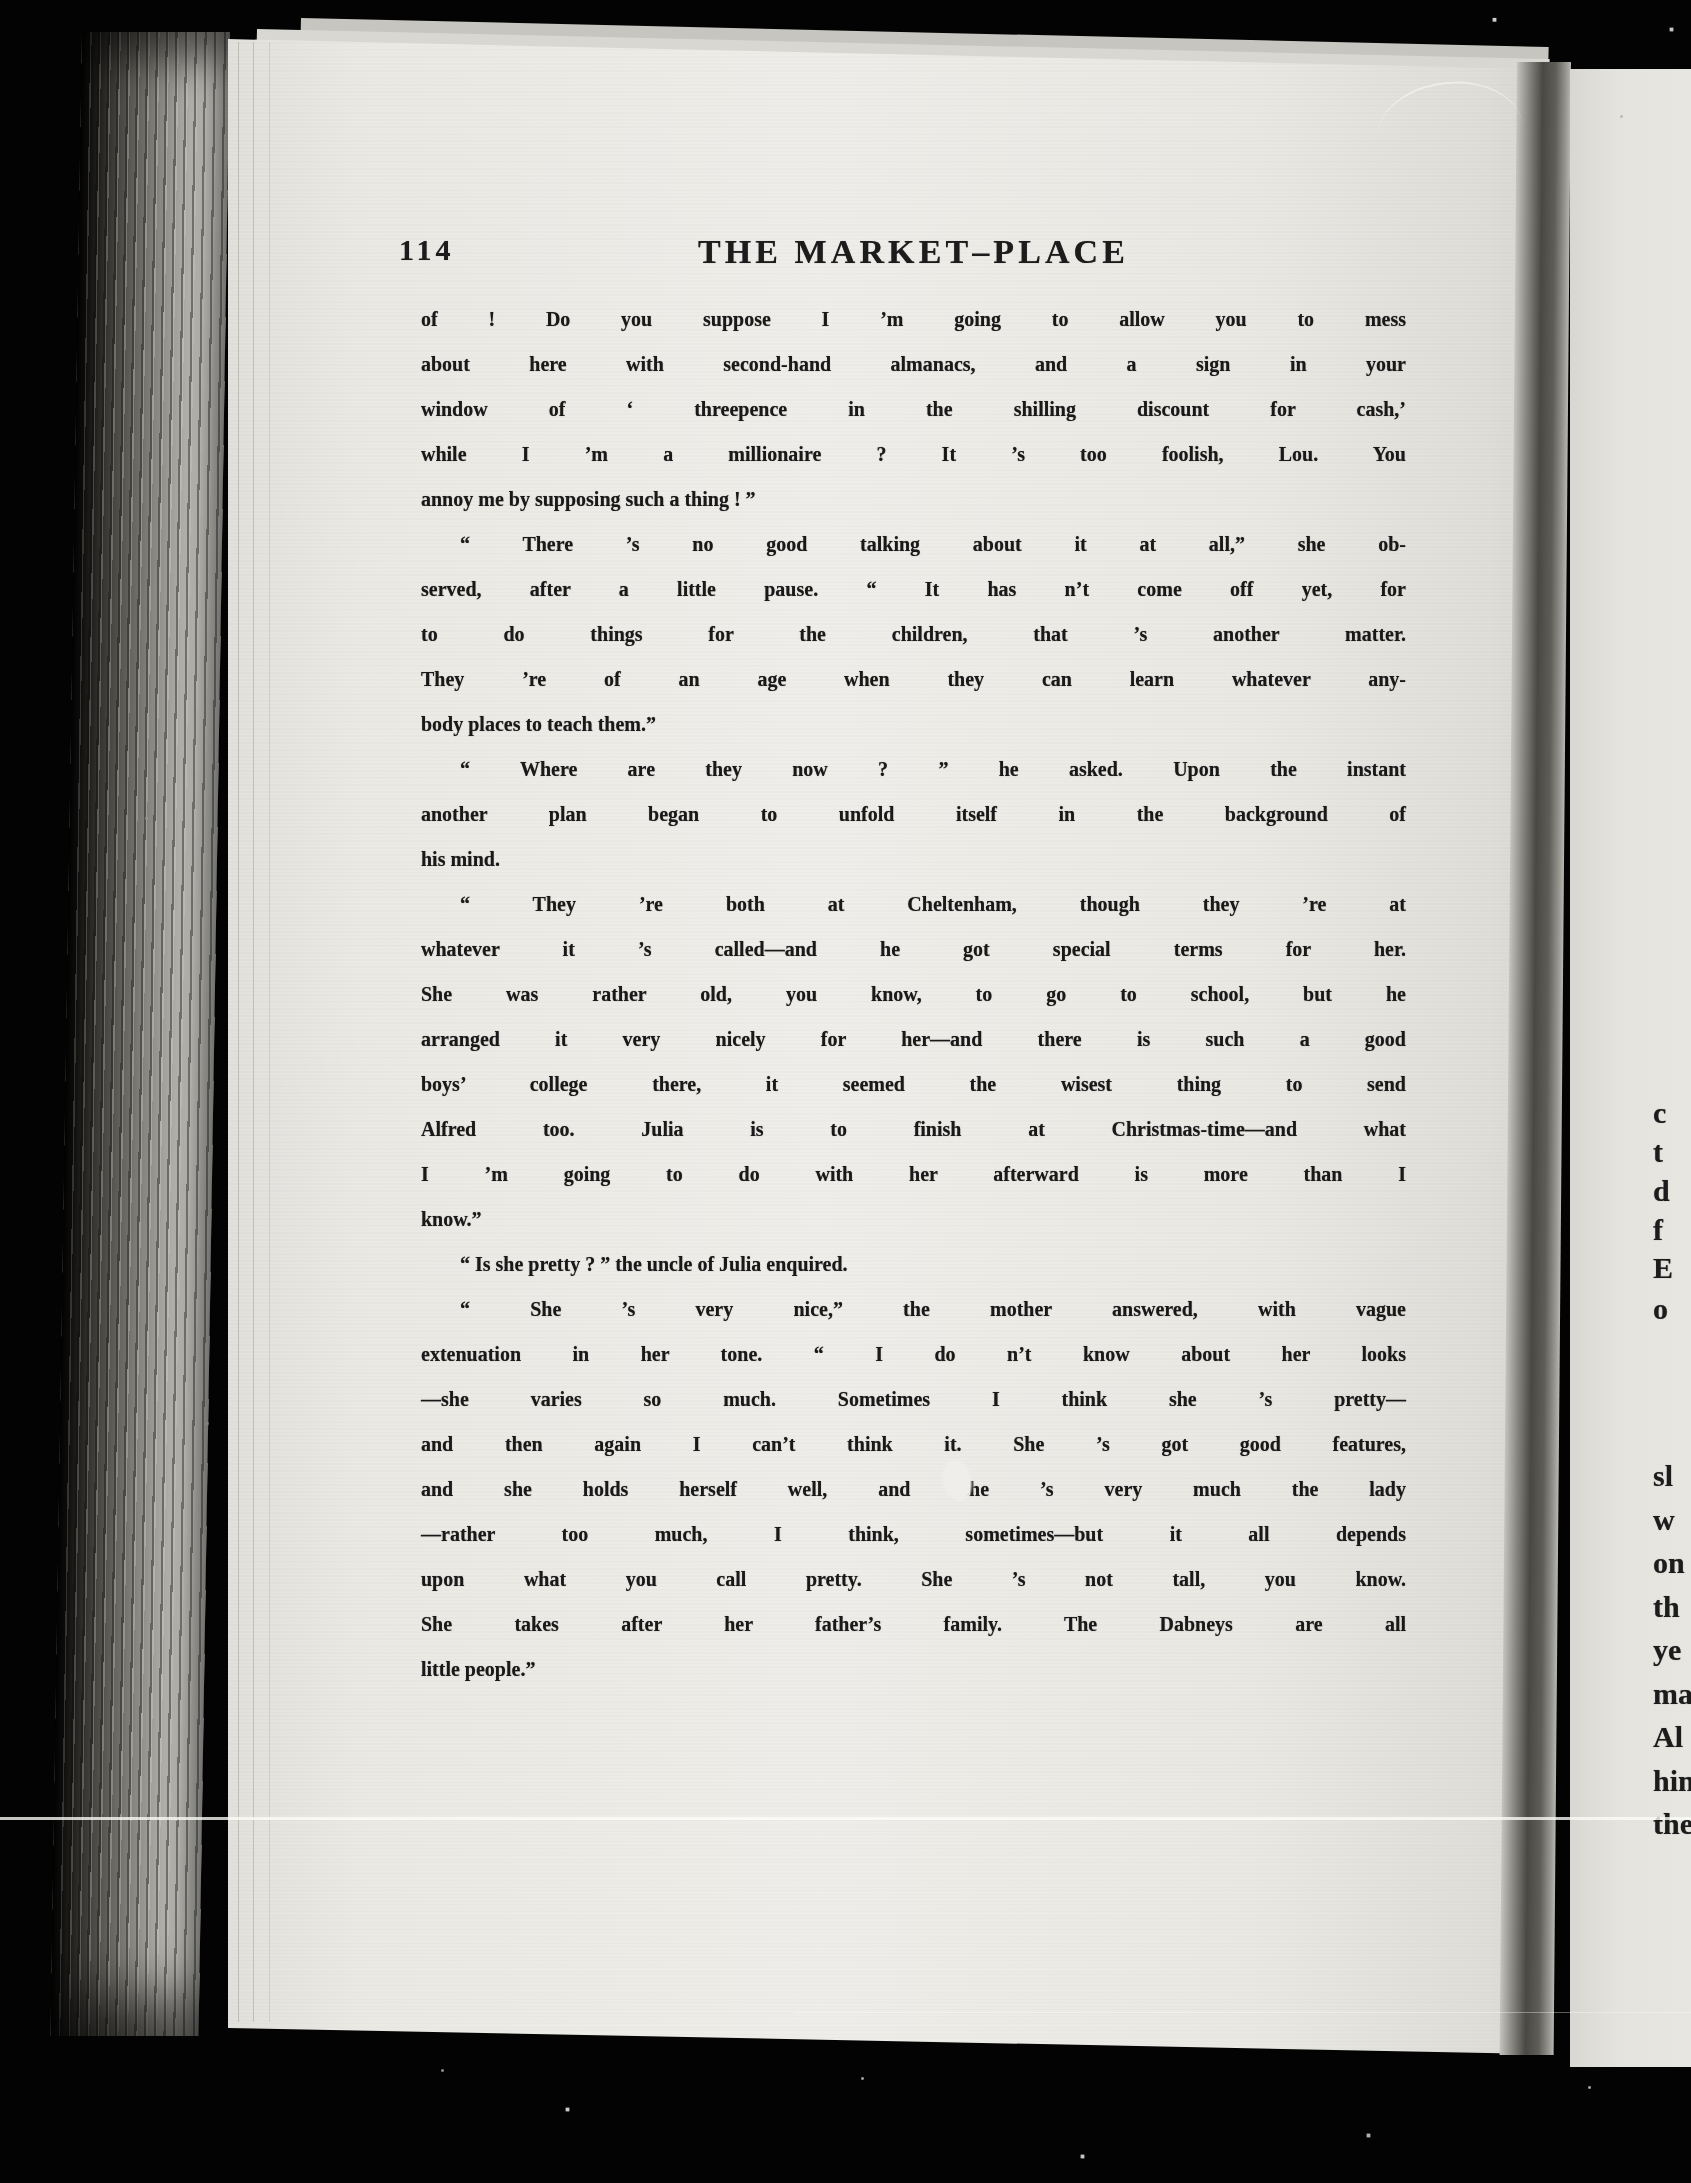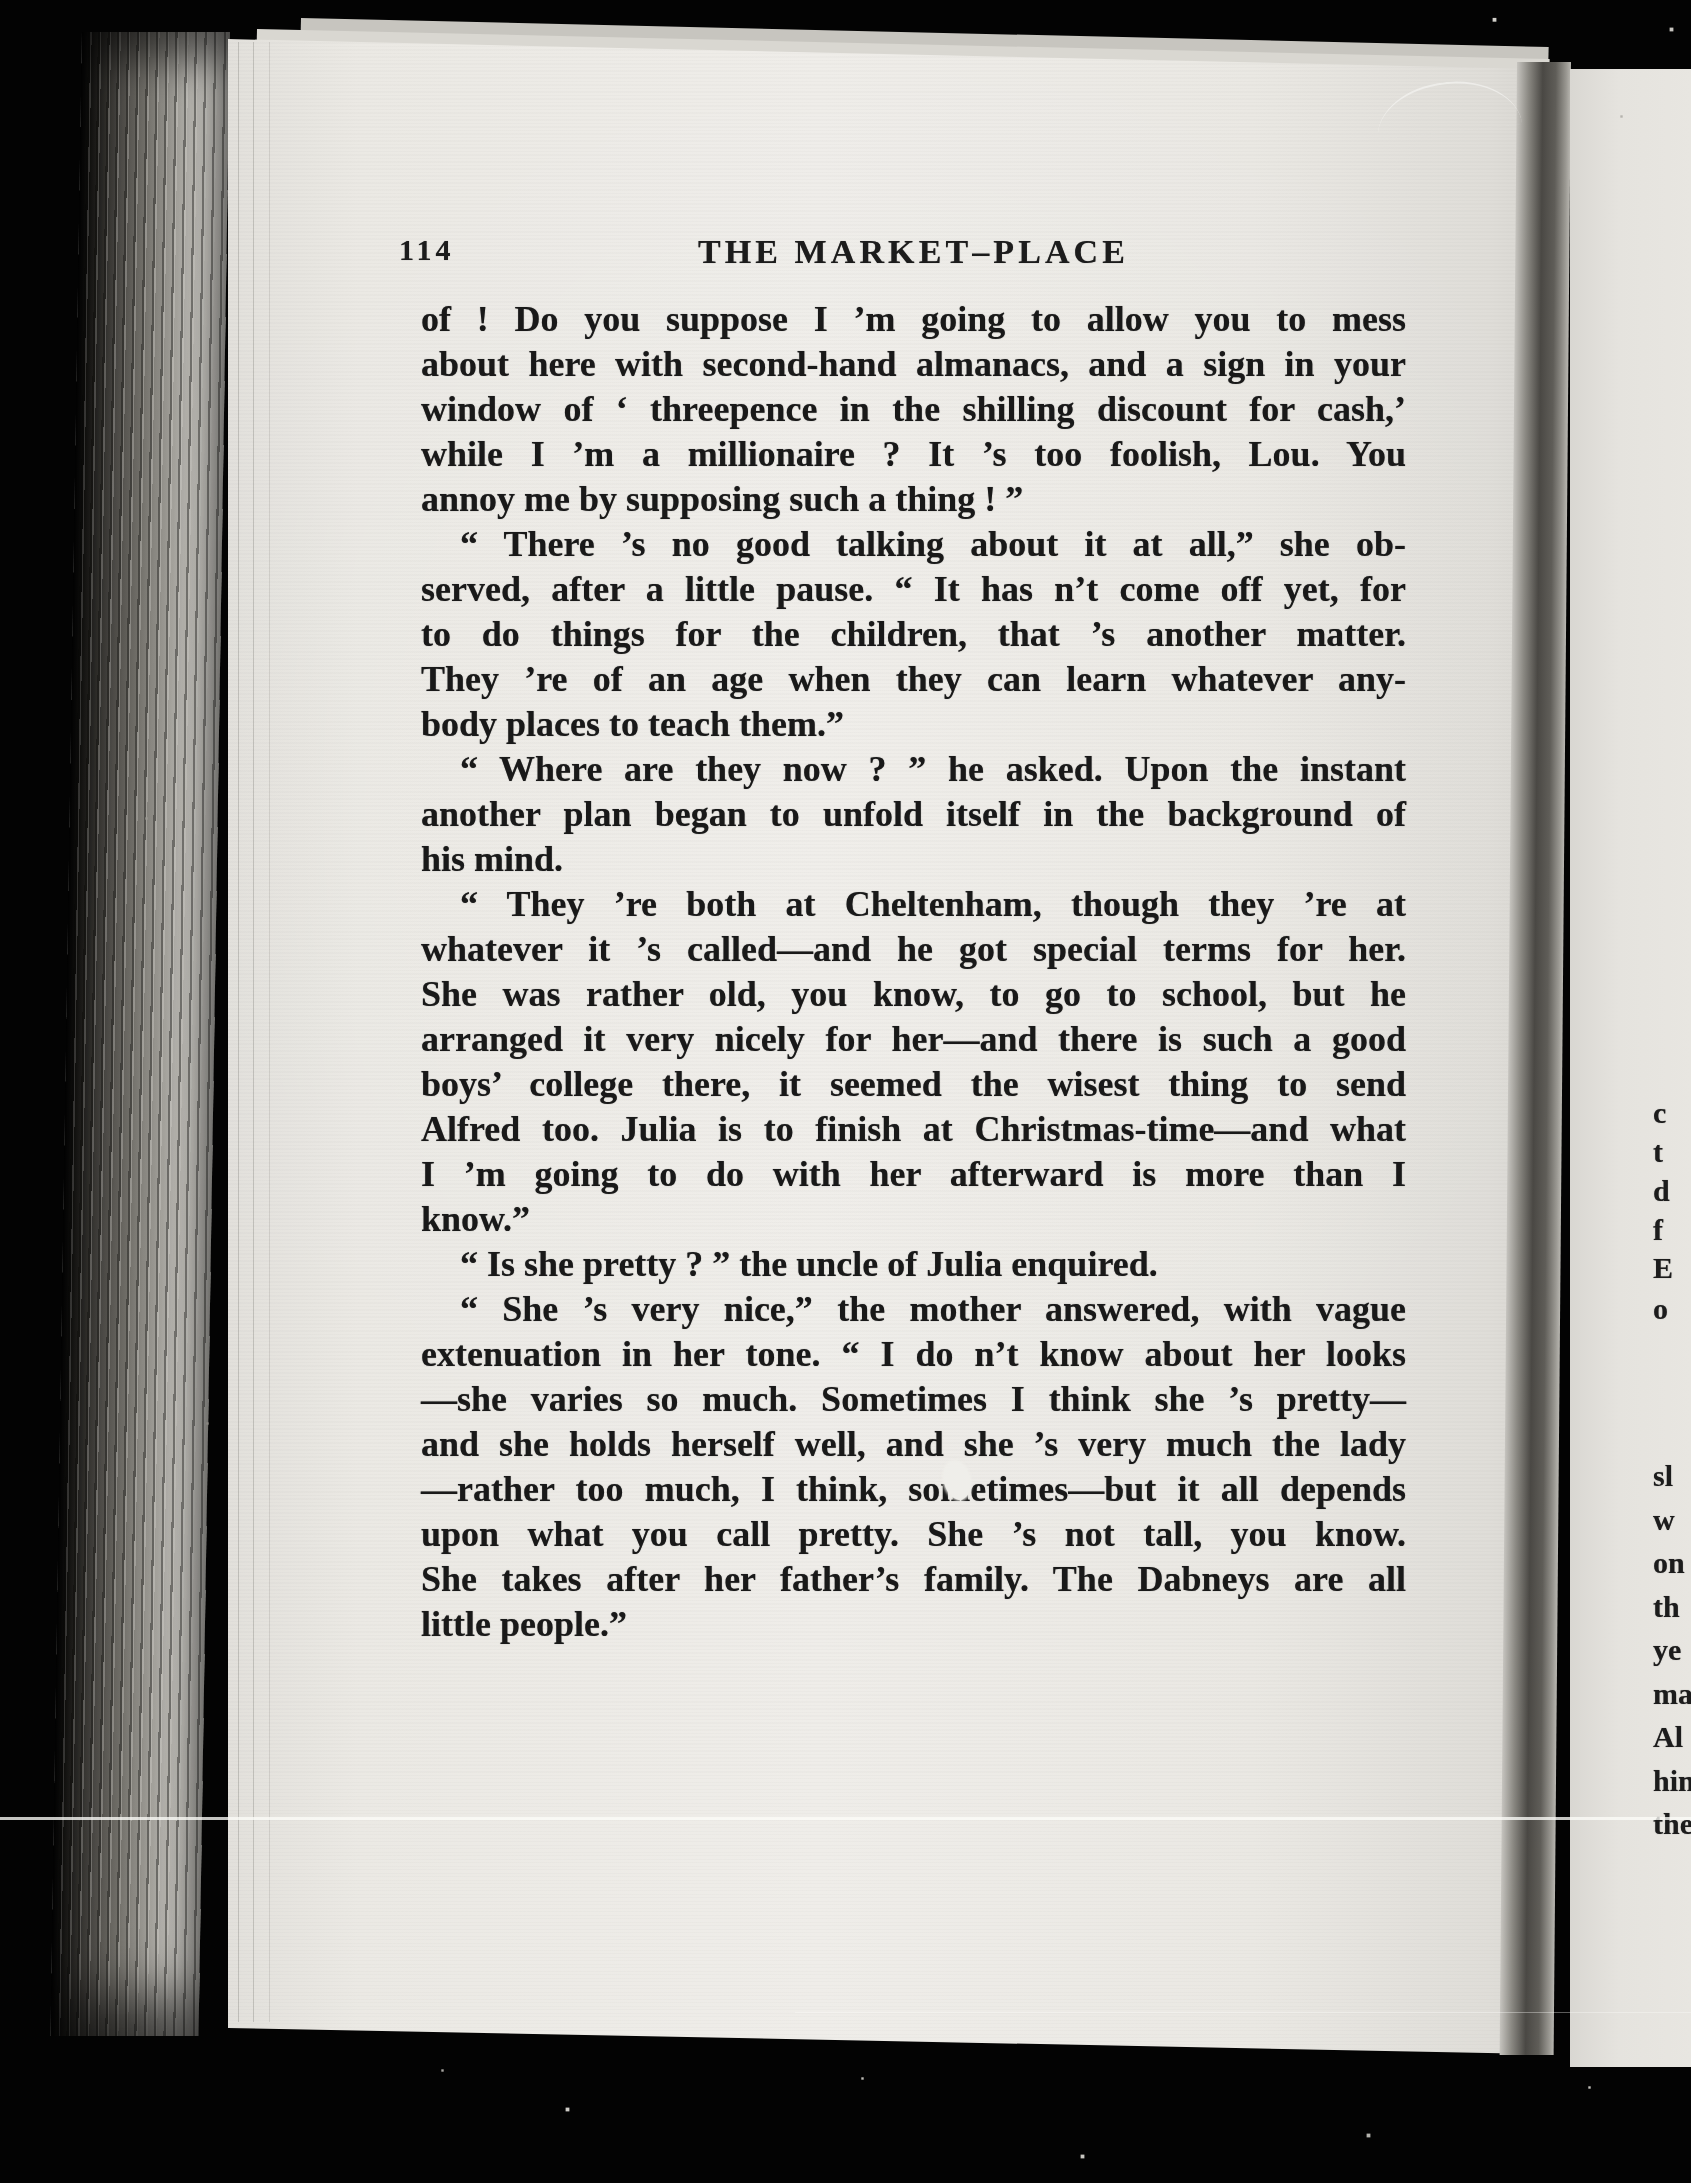--- a/index.html
+++ b/index.html
@@ -34,21 +34,21 @@
   }
   .page-hairline{position:absolute;top:14px;bottom:41px;width:1.4px;background:rgba(110,108,102,.30);}
   
   #page-number{position:absolute;left:171px;top:205px;font-size:30px;font-weight:600;
     letter-spacing:4.1px;color:#1c1c1c;text-shadow:0 0 0.7px rgba(20,20,20,.6);}
   #running-title{position:absolute;left:193px;top:205px;width:985px;text-align:center;
     font-size:34px;font-weight:600;letter-spacing:4.1px;color:#1c1c1c;text-shadow:0 0 0.7px rgba(20,20,20,.6);}
   
   #text-block{position:absolute;left:193px;top:269px;width:985px;color:#191919;}
   .tline{
-    height:45px;line-height:45px;font-size:36px;font-weight:600;
+    height:45px;line-height:45px;font-size:20px;font-weight:600;
     text-align:justify;text-align-last:justify;
     text-shadow:0 0 0.9px rgba(25,25,25,.55);
     overflow:visible;white-space:nowrap;
   }
   .tline.pend{text-align:right;text-align-last:left;}
   .tline.ind{padding-left:39px;}
   
   #gutter{
     position:absolute;left:1517px;top:62px;width:54px;height:1993px;
     transform:skewX(-0.5deg);transform-origin:top left;
@@ -112,20 +112,21 @@
         <div class="tline">She was rather old, you know, to go to school, but he</div>
         <div class="tline">arranged it very nicely for her—and there is such a good</div>
         <div class="tline">boys’ college there, it seemed the wisest thing to send</div>
         <div class="tline">Alfred too.  Julia is to finish at Christmas-time—and what</div>
         <div class="tline">I ’m going to do with her afterward is more than I</div>
         <div class="tline pend">know.”</div>
         <div class="tline pend ind">“ Is she pretty ? ” the uncle of Julia enquired.</div>
         <div class="tline ind">“ She ’s very nice,” the mother answered, with vague</div>
         <div class="tline">extenuation in her tone.  “ I do n’t know about her looks</div>
         <div class="tline">—she varies so much.  Sometimes I think she ’s pretty—</div>
+        <div class="tline">and then again I can’t think it.  She ’s got good features,</div>
         <div class="tline">and she holds herself well, and she ’s very much the lady</div>
         <div class="tline">—rather too much, I think, sometimes—but it all depends</div>
         <div class="tline">upon what you call pretty.  She ’s not tall, you know.</div>
         <div class="tline">She takes after her father’s family.  The Dabneys are all</div>
         <div class="tline pend">little people.”</div>
       </div>
   </div>
 
   <div id="gutter"></div>
 

